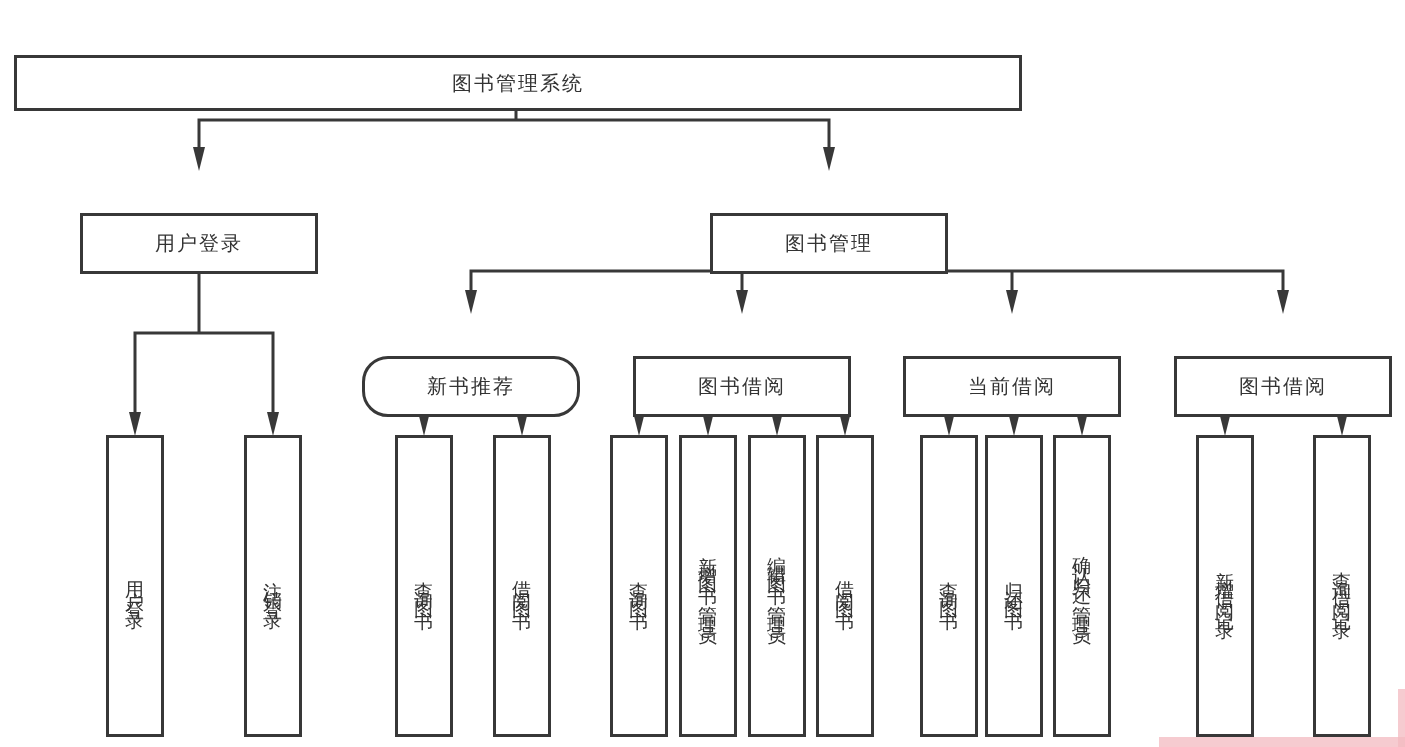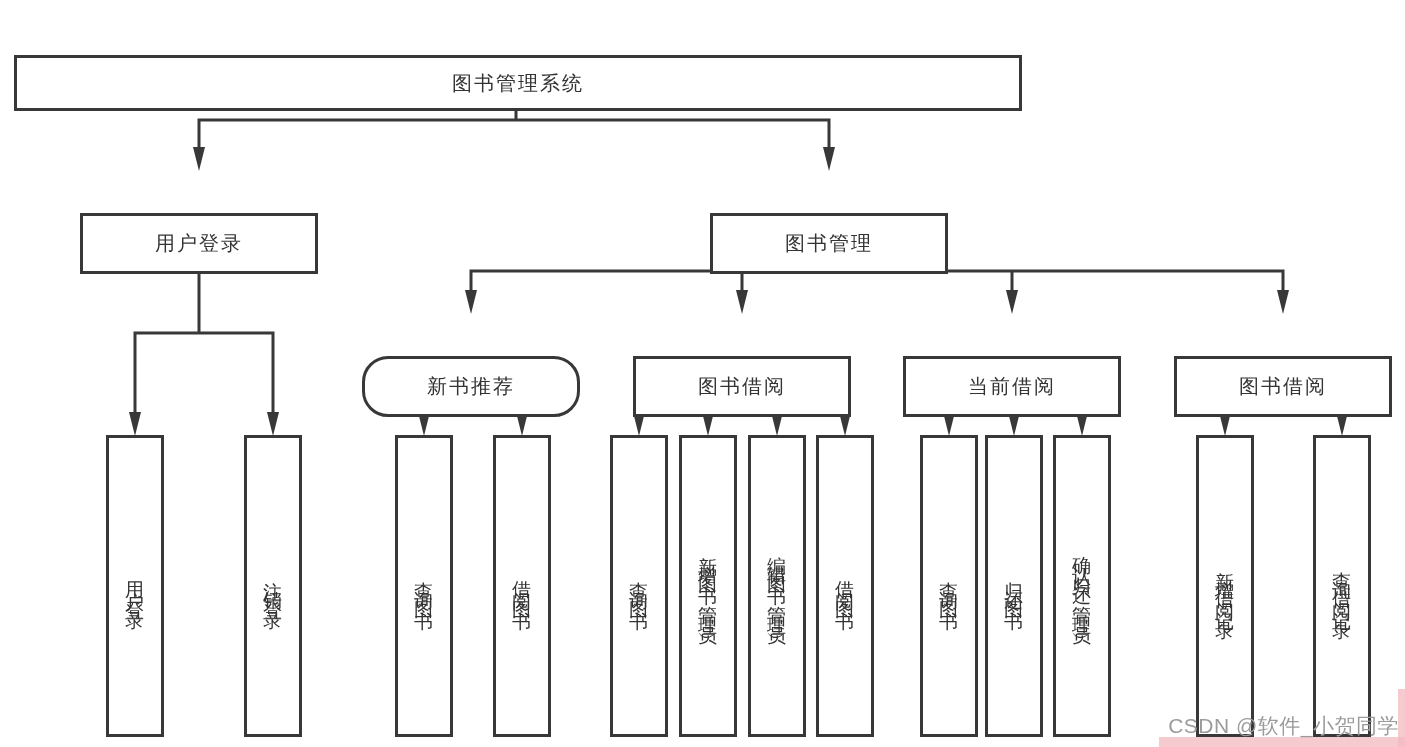--- a/index.html
+++ b/index.html
@@ -191,15 +191,14 @@
 
   <div class="node leaf" style="left:1196px;">
     <span class="vtext">新增借阅记录</span>
   </div>
   <div class="node leaf" style="left:1313px;">
     <span class="vtext">查询借阅记录</span>
   </div>
 
   <div class="wm-strip-bottom"></div>
   <div class="wm-strip-right"></div>
-  <div class="watermark">CSDN @软件_小贺同学</div>
 
 </div>
 
 </body></html>

